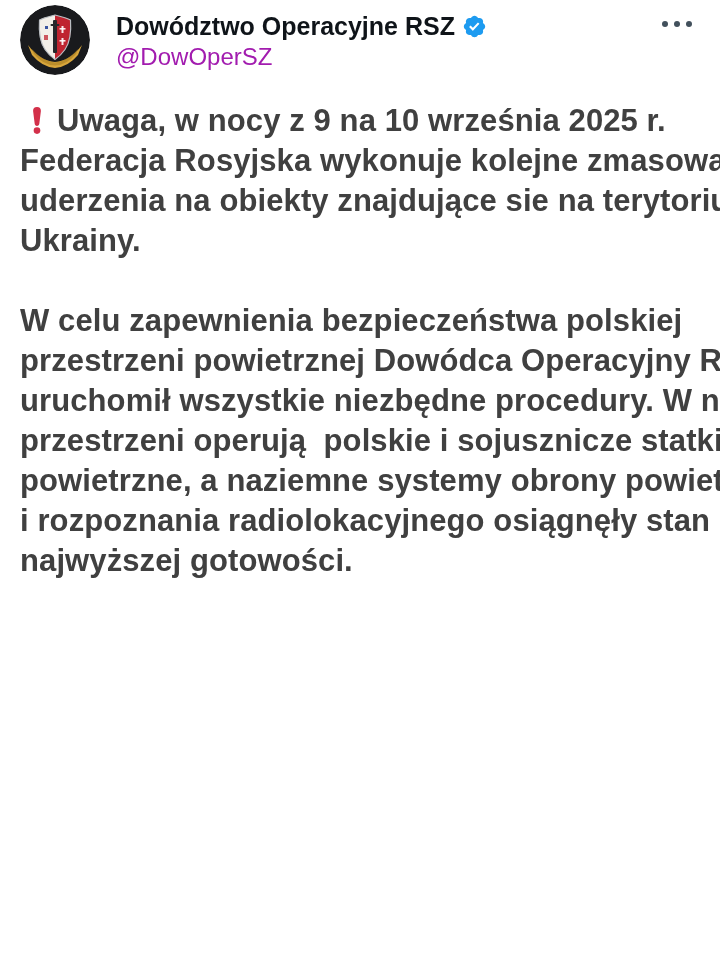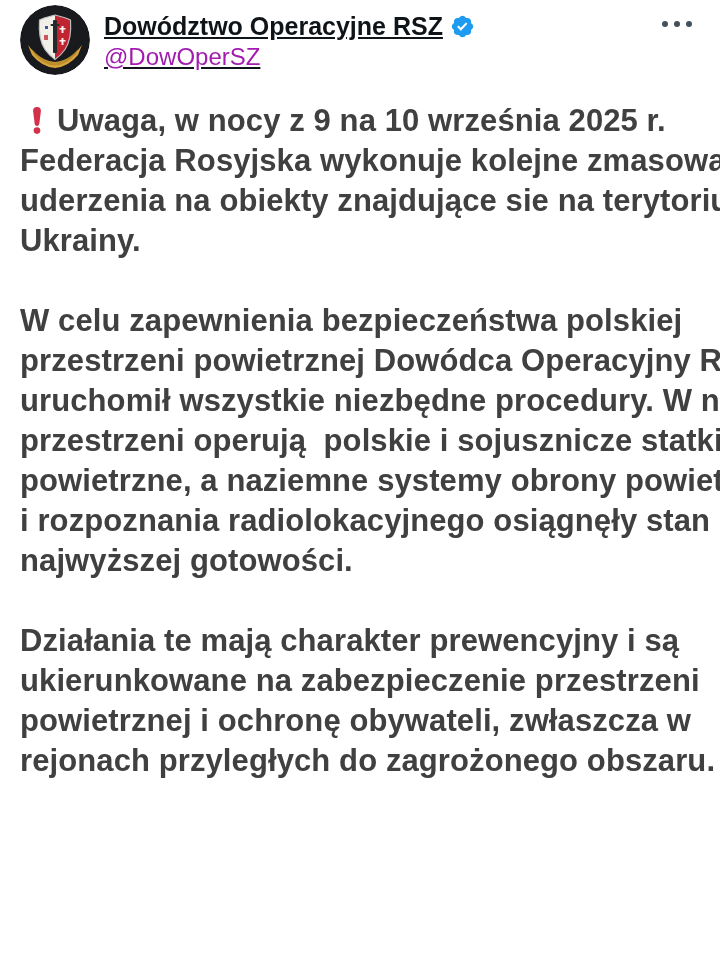--- a/index.html
+++ b/index.html
@@ -29,25 +29,24 @@
   .avatar {
     width: 70px;
     height: 70px;
     border-radius: 50%;
     overflow: hidden;
     flex: 0 0 70px;
     cursor: pointer;
   }
   .avatar svg { display: block; }
   .user-info {
-    margin-left: 14px;
+    margin-left: 26px;
     margin-top: 6px;
     min-width: 0;
     cursor: pointer;
-    text-decoration: underline;
   }
   .name-row {
     display: flex;
     align-items: center;
     gap: 7px;
   }
   .display-name {
     font-size: 25px;
     font-weight: 700;
     line-height: 30px;
@@ -166,21 +165,17 @@
     </p>
 
     <p><span class="para-text">W celu zapewnienia bezpieczeństwa polskiej
 przestrzeni powietrznej Dowódca Operacyjny RSZ
 uruchomił wszystkie niezbędne procedury. W naszej
 przestrzeni operują  polskie i sojusznicze statki
 powietrzne, a naziemne systemy obrony powietrznej
 i rozpoznania radiolokacyjnego osiągnęły stan
 najwyższej gotowości.</span></p>
 
-    <p><span class="para-text">Działania te mają charakter prewencyjny i są
-ukierunkowane na zabezpieczenie przestrzeni
-powietrznej i ochronę obywateli, zwłaszcza w
-rejonach przyległych do zagrożonego obszaru.</span></p>
 
 
   </div>
 
 </div>
 
 </body></html>

